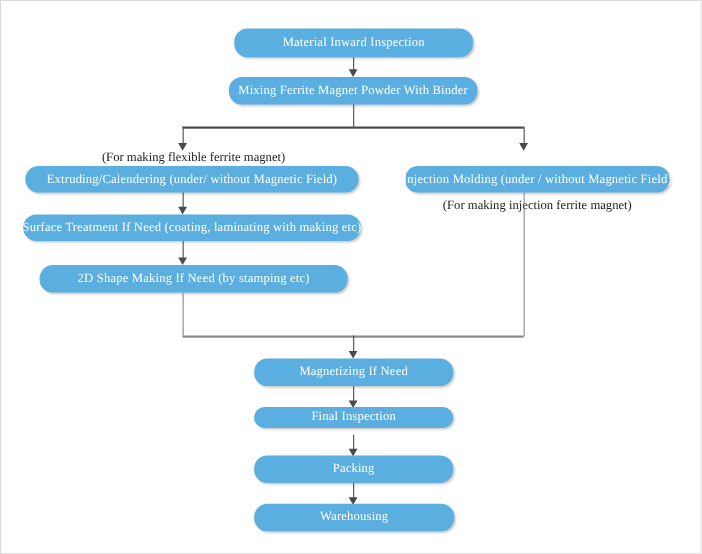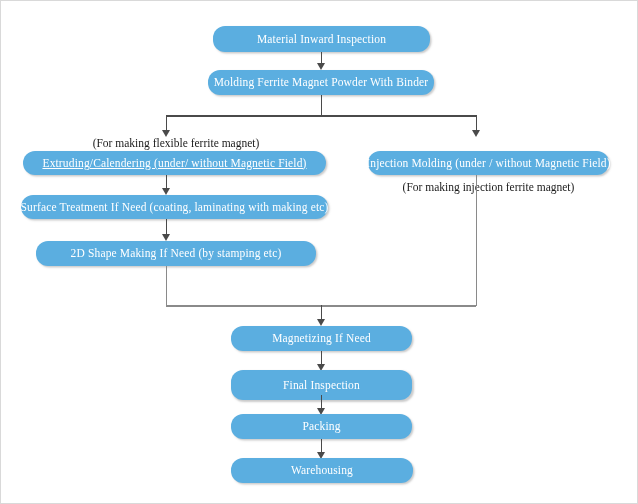--- a/index.html
+++ b/index.html
@@ -78,38 +78,38 @@
 <div id="canvas">
 
   <div class="box" style="left:212px; top:25px; width:217px; height:26px;">
     <span>Material Inward Inspection</span>
   </div>
 
   <div class="vline" style="left:319.5px; top:51px; height:12px;"></div>
   <div class="arrowhead" style="left:316px; top:62px;"></div>
 
   <div class="box" style="left:207px; top:69px; width:226px; height:25px;">
-    <span>Molding Ferrite Magnet Powder With Binder</span>
+    <span>Mixing Ferrite Magnet Powder With Binder</span>
   </div>
 
   <div class="vline" style="left:319.5px; top:94px; height:21px;"></div>
   <div class="hline" style="left:165px; top:114px; width:310px;"></div>
   <div class="vline" style="left:164.5px; top:114px; height:16px;"></div>
   <div class="arrowhead" style="left:161px; top:129px;"></div>
   <div class="vline" style="left:474.5px; top:114px; height:16px;"></div>
   <div class="arrowhead" style="left:471px; top:129px;"></div>
 
   <div class="caption" style="left:25px; top:136px; width:300px;">
     <span>(For making flexible ferrite magnet)</span>
   </div>
   <div class="caption" style="left:365px; top:136px; width:245px;margin-top:44px;">
     <span>(For making injection ferrite magnet)</span>
   </div>
 
-  <div class="box" style="left:22px; top:150px; width:303px; height:24px;text-decoration:underline;">
+  <div class="box" style="left:22px; top:150px; width:303px; height:24px;">
     <span>Extruding/Calendering (under/ without Magnetic Field)</span>
   </div>
 
   <div class="vline" style="left:164.5px; top:174px; height:14px;"></div>
   <div class="arrowhead" style="left:161px; top:187px;"></div>
 
   <div class="box" style="left:20px; top:194px; width:307px; height:24px;">
     <span>Surface Treatment If Need (coating, laminating with making etc)</span>
   </div>
 
@@ -130,21 +130,21 @@
   <div class="vline" style="left:319.5px; top:304px; height:15px;"></div>
   <div class="arrowhead" style="left:316px; top:318px;"></div>
 
   <div class="box" style="left:230px; top:325px; width:181px; height:25px;">
     <span>Magnetizing If Need</span>
   </div>
 
   <div class="vline" style="left:319.5px; top:350px; height:14px;"></div>
   <div class="arrowhead" style="left:316px; top:363px;"></div>
 
-  <div class="box" style="left:230px; top:369px; width:181px; height:30px;">
+  <div class="box" style="left:230px; top:369px; width:181px; height:19px;">
     <span>Final Inspection</span>
   </div>
 
   <div class="vline" style="left:319.5px; top:394px; height:14px;"></div>
   <div class="arrowhead" style="left:316px; top:407px;"></div>
 
   <div class="box" style="left:230px; top:413px; width:181px; height:25px;">
     <span>Packing</span>
   </div>
 

